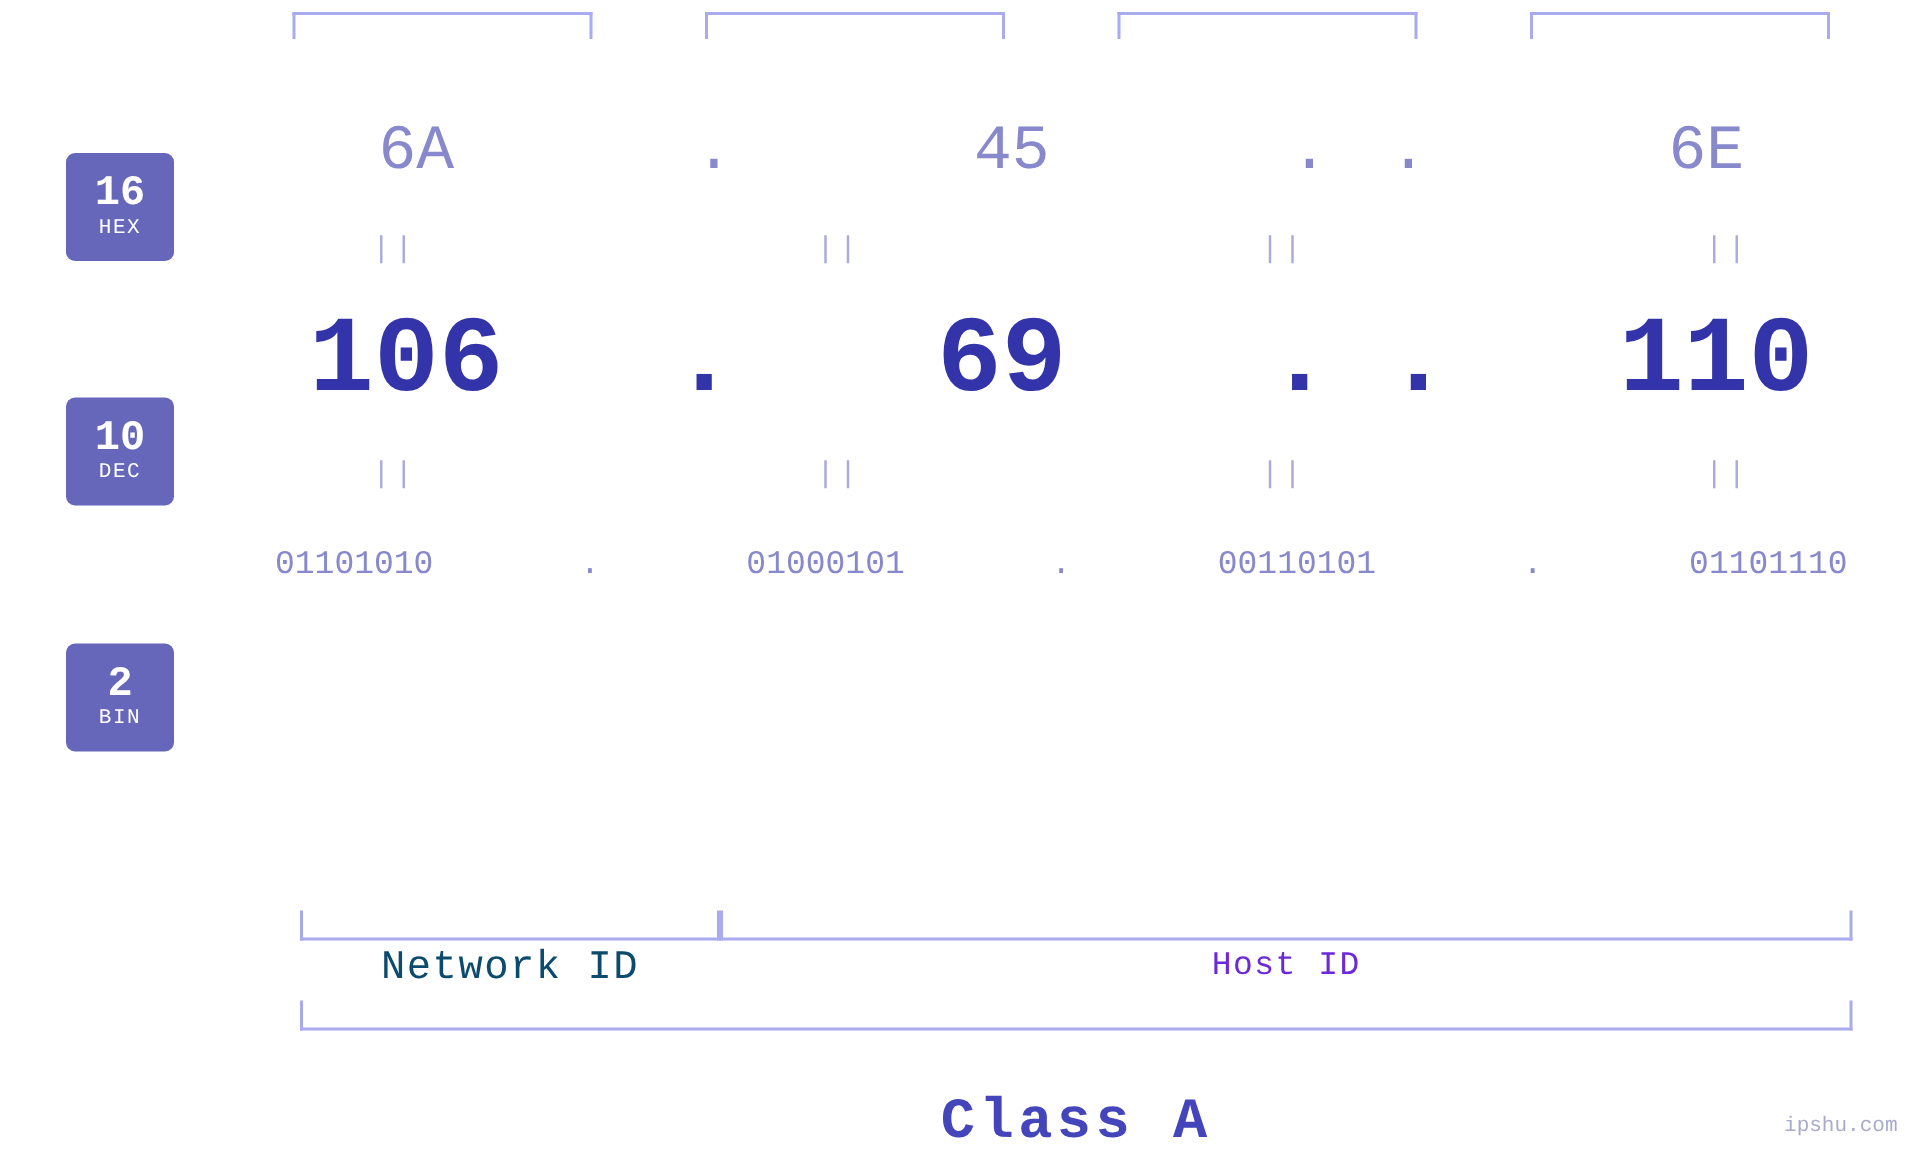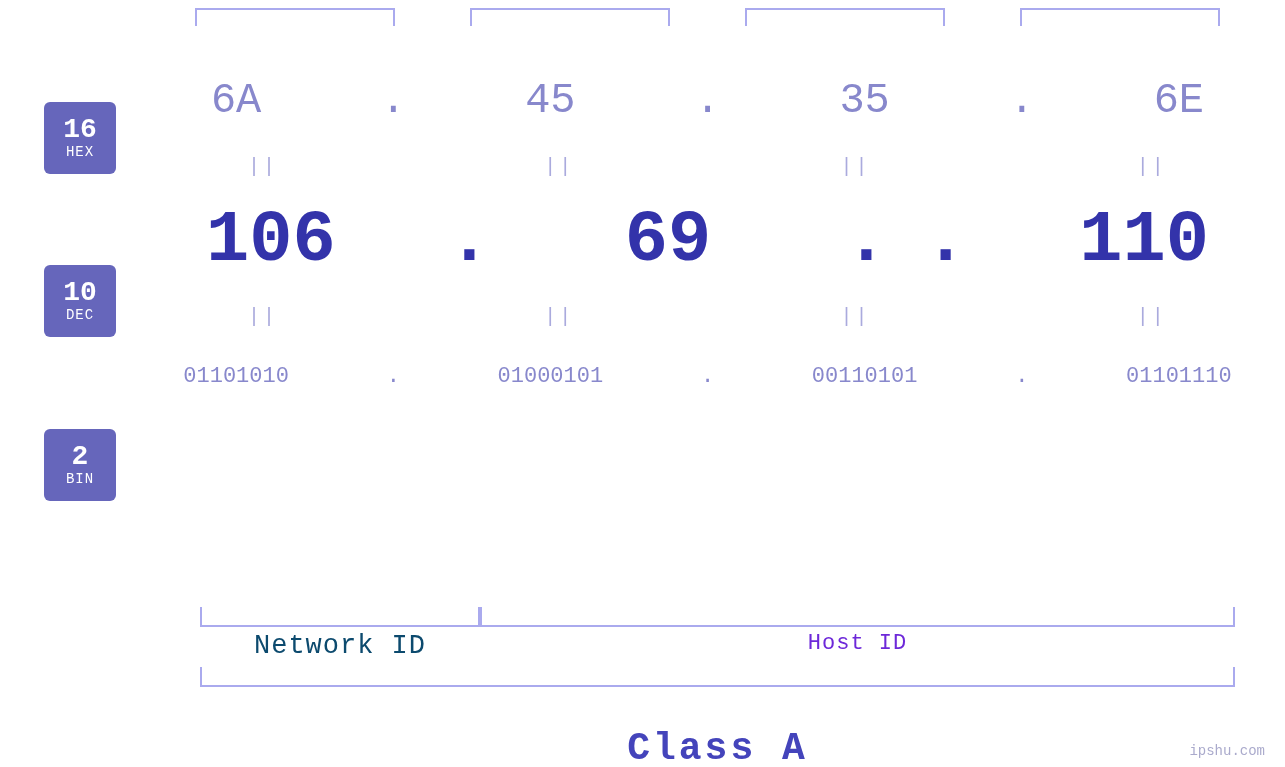--- a/index.html
+++ b/index.html
@@ -327,23 +327,20 @@
         </div>
         <div class="dot-cell">
           <span class="hex-dot">.</span>
         </div>
         <div class="cell">
           <span class="hex-value">45</span>
         </div>
         <div class="dot-cell">
           <span class="hex-dot">.</span>
         </div>
-        <div class="cell">
-          <span class="hex-value">35</span>
-        </div>
         <div class="dot-cell">
           <span class="hex-dot">.</span>
         </div>
         <div class="cell">
           <span class="hex-value">6E</span>
         </div>
       </div>
 
       <div class="equals-row" style="flex: 0 0 40px;">
         <div class="equals-cell">

